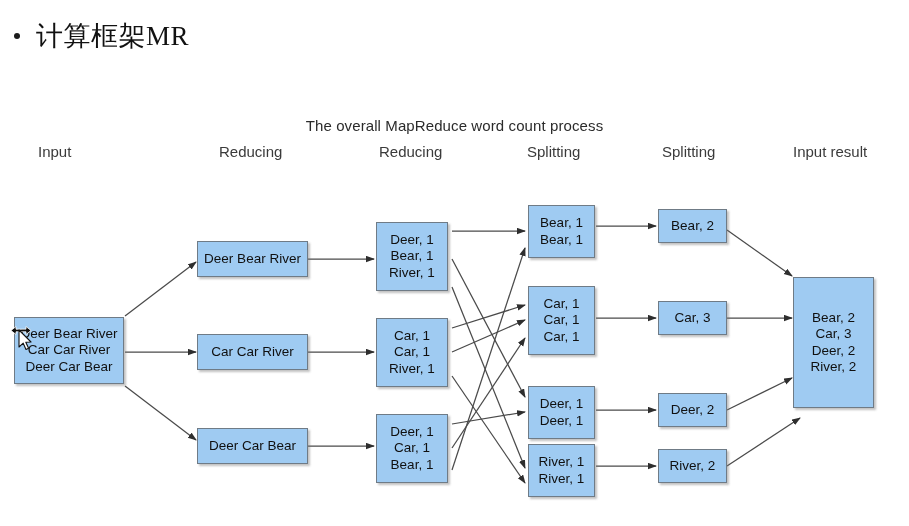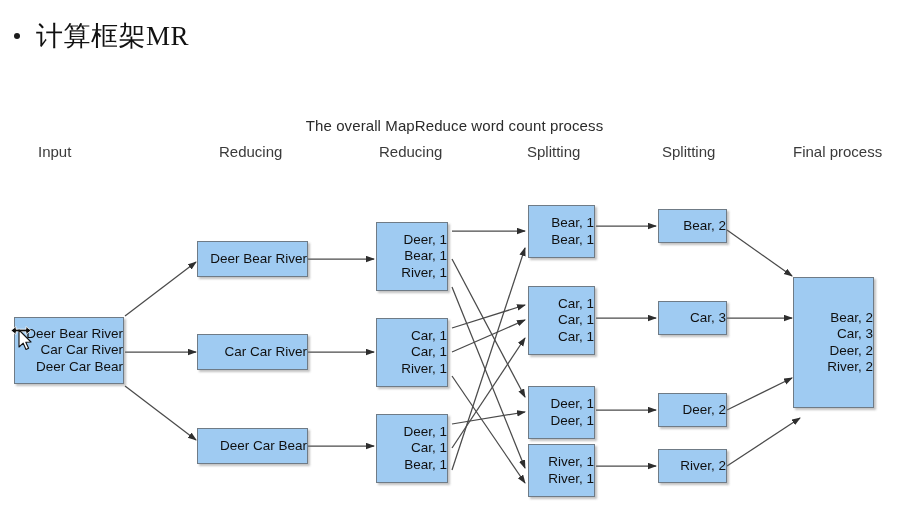--- a/index.html
+++ b/index.html
@@ -78,21 +78,21 @@
 
   
   .node {
     position: absolute;
     box-sizing: border-box;
     background: #9fcbf2;
     border: 1px solid #6f7b86;
     box-shadow: 2px 2px 2px rgba(120,120,120,0.45);
     display: flex;
     flex-direction: column;
-    align-items: flex-end;
+    align-items: center;
     justify-content: center;
     font-size: 13.5px;
     line-height: 16.5px;
     color: #101010;
     text-align: center;
     white-space: nowrap;
   }
   .node .line { display: block; }
 
   
@@ -125,21 +125,21 @@
 
   <div id="diagram">
 
     <div class="diagram-title">The overall MapReduce word count process</div>
 
     <div class="col-header" style="left:38px">Input</div>
     <div class="col-header" style="left:219px">Reducing</div>
     <div class="col-header" style="left:379px">Reducing</div>
     <div class="col-header" style="left:527px">Splitting</div>
     <div class="col-header" style="left:662px">Splitting</div>
-    <div class="col-header" style="left:793px">Final process</div>
+    <div class="col-header" style="left:793px">Input result</div>
 
     <svg id="edges" viewBox="0 0 909 526">
       <defs>
         <marker id="ah" markerWidth="9" markerHeight="9" refX="8" refY="3.2" orient="auto" markerUnits="userSpaceOnUse">
           <path d="M0,0 L9,3.2 L0,6.4 z" fill="#2e2e2e"></path>
         </marker>
       </defs>
       <g stroke="#4a4a4a" stroke-width="1.25" fill="none" marker-end="url(#ah)">
 
         <path d="M125,316 L196,262"></path>

